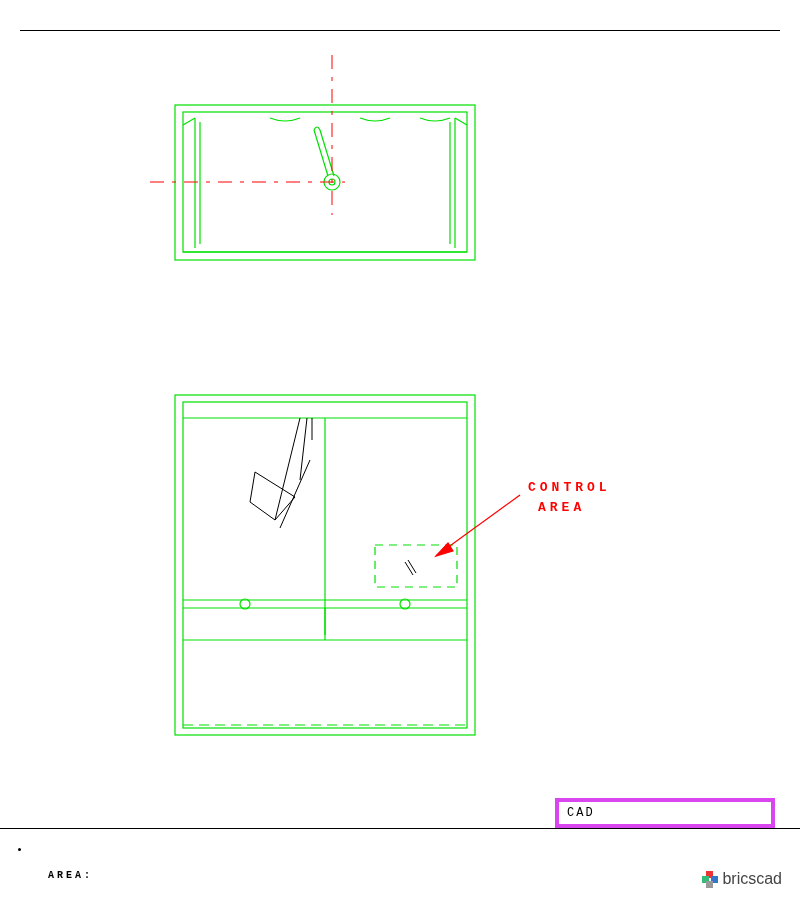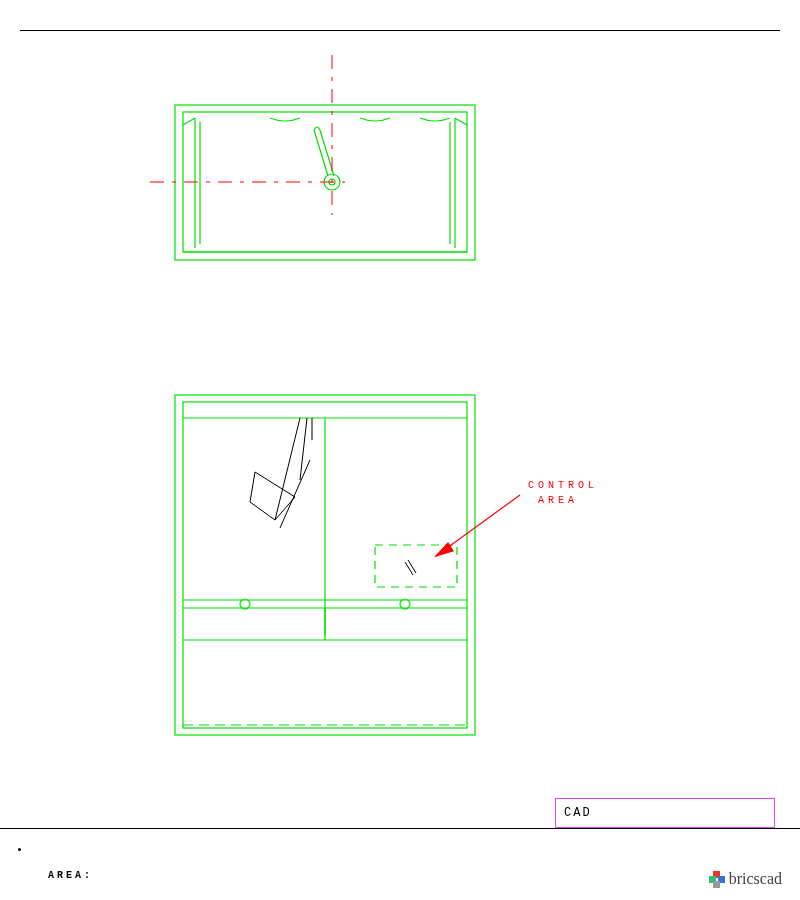--- a/index.html
+++ b/index.html
@@ -16,21 +16,21 @@
     width: 800px;
     height: 900px;
   }
   .hline {
     position: absolute;
     height: 1px;
     background: #000;
   }
   .title-box {
     position: absolute;
-    border: 1px solid #d946ef;
+    border: 4px solid #d946ef;
     font-family: "Courier New", monospace;
     letter-spacing: 2px;
     font-size: 12px;
     padding: 6px 8px;
     box-sizing: border-box;
     display: flex;
     align-items: center;
   }
   .mono {
     font-family: "Courier New", monospace;
@@ -40,21 +40,20 @@
     color: #000;
     position: absolute;
   }
   .brand {
     position: absolute;
     font-size: 16px;
     color: #444;
     display: flex;
     align-items: center;
     gap: 4px;
-    font-family: Liberation Serif, serif;
   }
   .brand .logo {
     width: 16px;
     height: 16px;
     display: inline-block;
     position: relative;
   }
   .brand .logo span {
     position: absolute;
     width: 7px;
@@ -62,24 +61,24 @@
   }
   .brand .logo .a { left: 4px; top: 0; background: #e33; }
   .brand .logo .b { left: 0; top: 5px; background: #3b7; }
   .brand .logo .c { left: 9px; top: 5px; background: #37c; }
   .brand .logo .d { left: 4px; top: 10px; background: #999; }
   svg { position: absolute; }
   .anno {
     position: absolute;
     font-family: "Courier New", monospace;
     letter-spacing: 4px;
-    font-size: 10px;
+    font-size: 13px;
     color: #ff0000;
     line-height: 1.5;
-    font-weight: normal;
+    font-weight: bold;
   }
 </style>
 </head>
 <body>
 
 <div class="canvas">
 
   <div class="hline" style="left:20px; top:30px; width:760px;"></div>
 
   <svg width="800" height="820" viewBox="0 0 800 820" style="left:0; top:0;">

